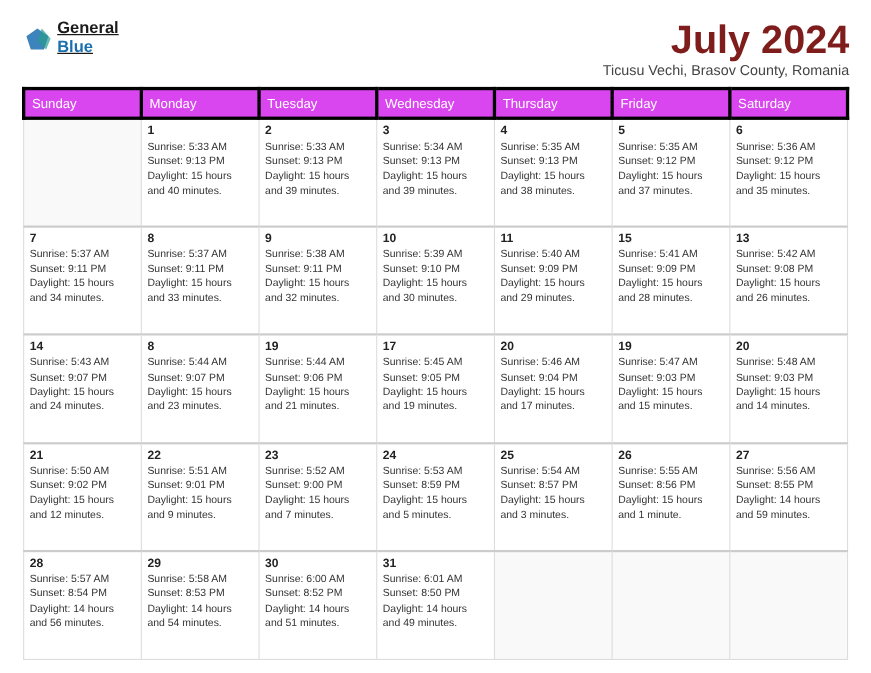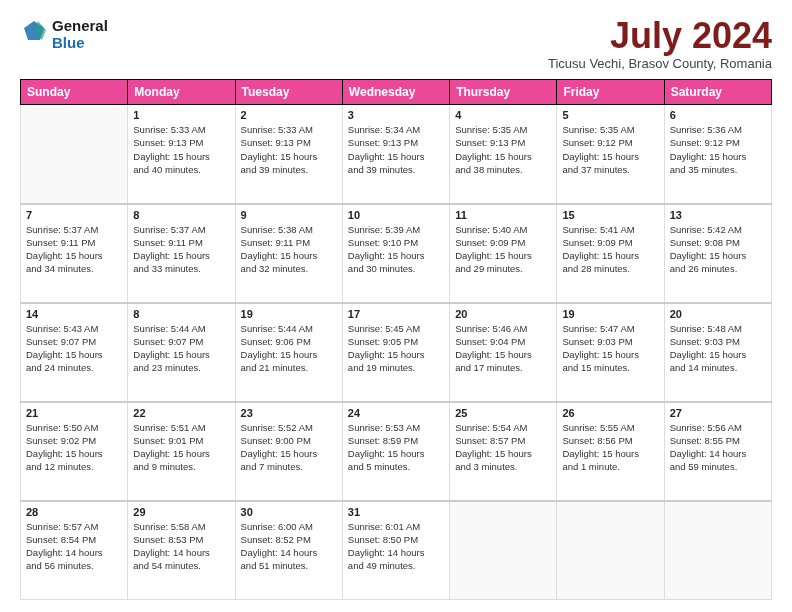--- a/index.html
+++ b/index.html
@@ -18,22 +18,23 @@
       flex-direction: column;
     }
     .header {
       display: flex;
       justify-content: space-between;
       align-items: flex-start;
       margin-bottom: 8px;
     }
     .logo {
       display: flex;
-      align-items: flex-start;
+      align-items: flex-end;
       gap: 4px;
+      text-decoration: underline;
     }
     .logo-text {
       display: flex;
       flex-direction: column;
       line-height: 1.1;
     }
     .logo-general {
       font-size: 15px;
       font-weight: bold;
       color: #1a1a1a;
@@ -62,27 +63,27 @@
       margin-top: 2px;
     }
     .calendar {
       flex: 1;
       border: 1px solid #ccc;
       border-collapse: collapse;
       width: 100%;
       table-layout: fixed;
     }
     .calendar th {
-      background: #ec4899;
+      background: #d946ef;
       color: #fff;
       text-align: left;
       padding: 5px 6px;
       font-size: 12px;
-      font-weight: bold;
-      border: 1px solid #000000;
+      font-weight: normal;
+      border: 3px solid #000000;
     }
     .calendar td {
       vertical-align: top;
       padding: 4px 5px;
       font-size: 10px;
       color: #222;
       border: 1px solid #ddd;
       height: 88px;
       background: #fff;
     }

